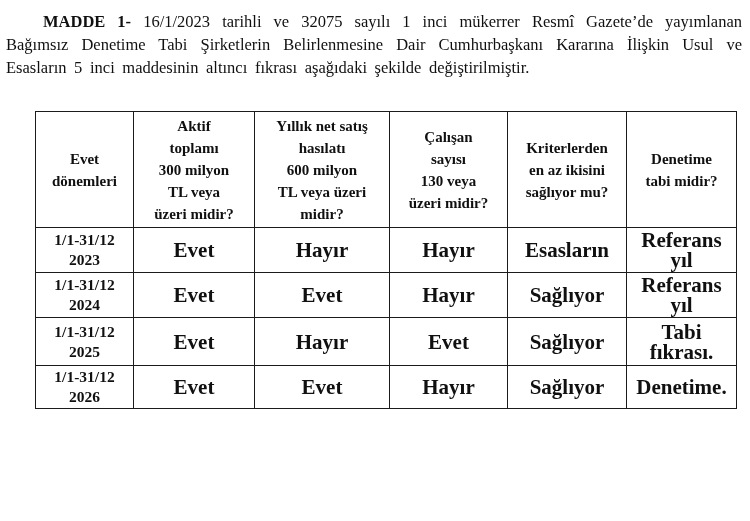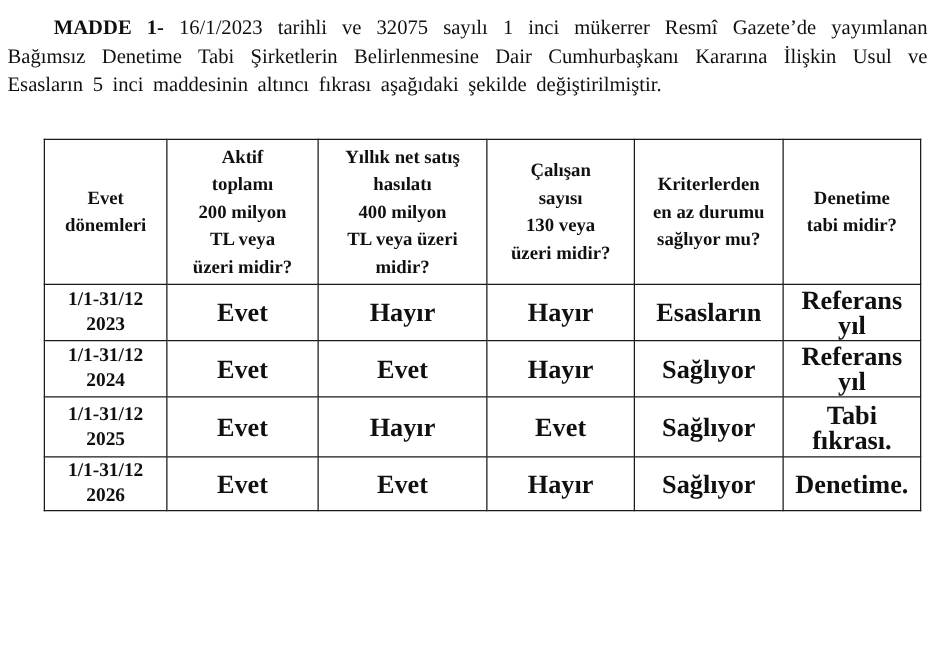--- a/index.html
+++ b/index.html
@@ -93,34 +93,34 @@
       <col style="width:118px">
       <col style="width:119px">
       <col style="width:110px">
     </colgroup>
     <thead>
       <tr>
         <th>Evet
 dönemleri</th>
         <th>Aktif
 toplamı
-200 milyon
+300 milyon
 TL veya
 üzeri midir?</th>
         <th>Yıllık net satış
 hasılatı
-400 milyon
+600 milyon
 TL veya üzeri
 midir?</th>
         <th>Çalışan
 sayısı
 130 veya
 üzeri midir?</th>
         <th>Kriterlerden
-en az durumu
+en az ikisini
 sağlıyor mu?</th>
         <th>Denetime
 tabi midir?</th>
       </tr>
     </thead>
     <tbody>
       <tr class="r-std">
         <th>1/1-31/12
 2023</th>
         <td>Evet</td>

